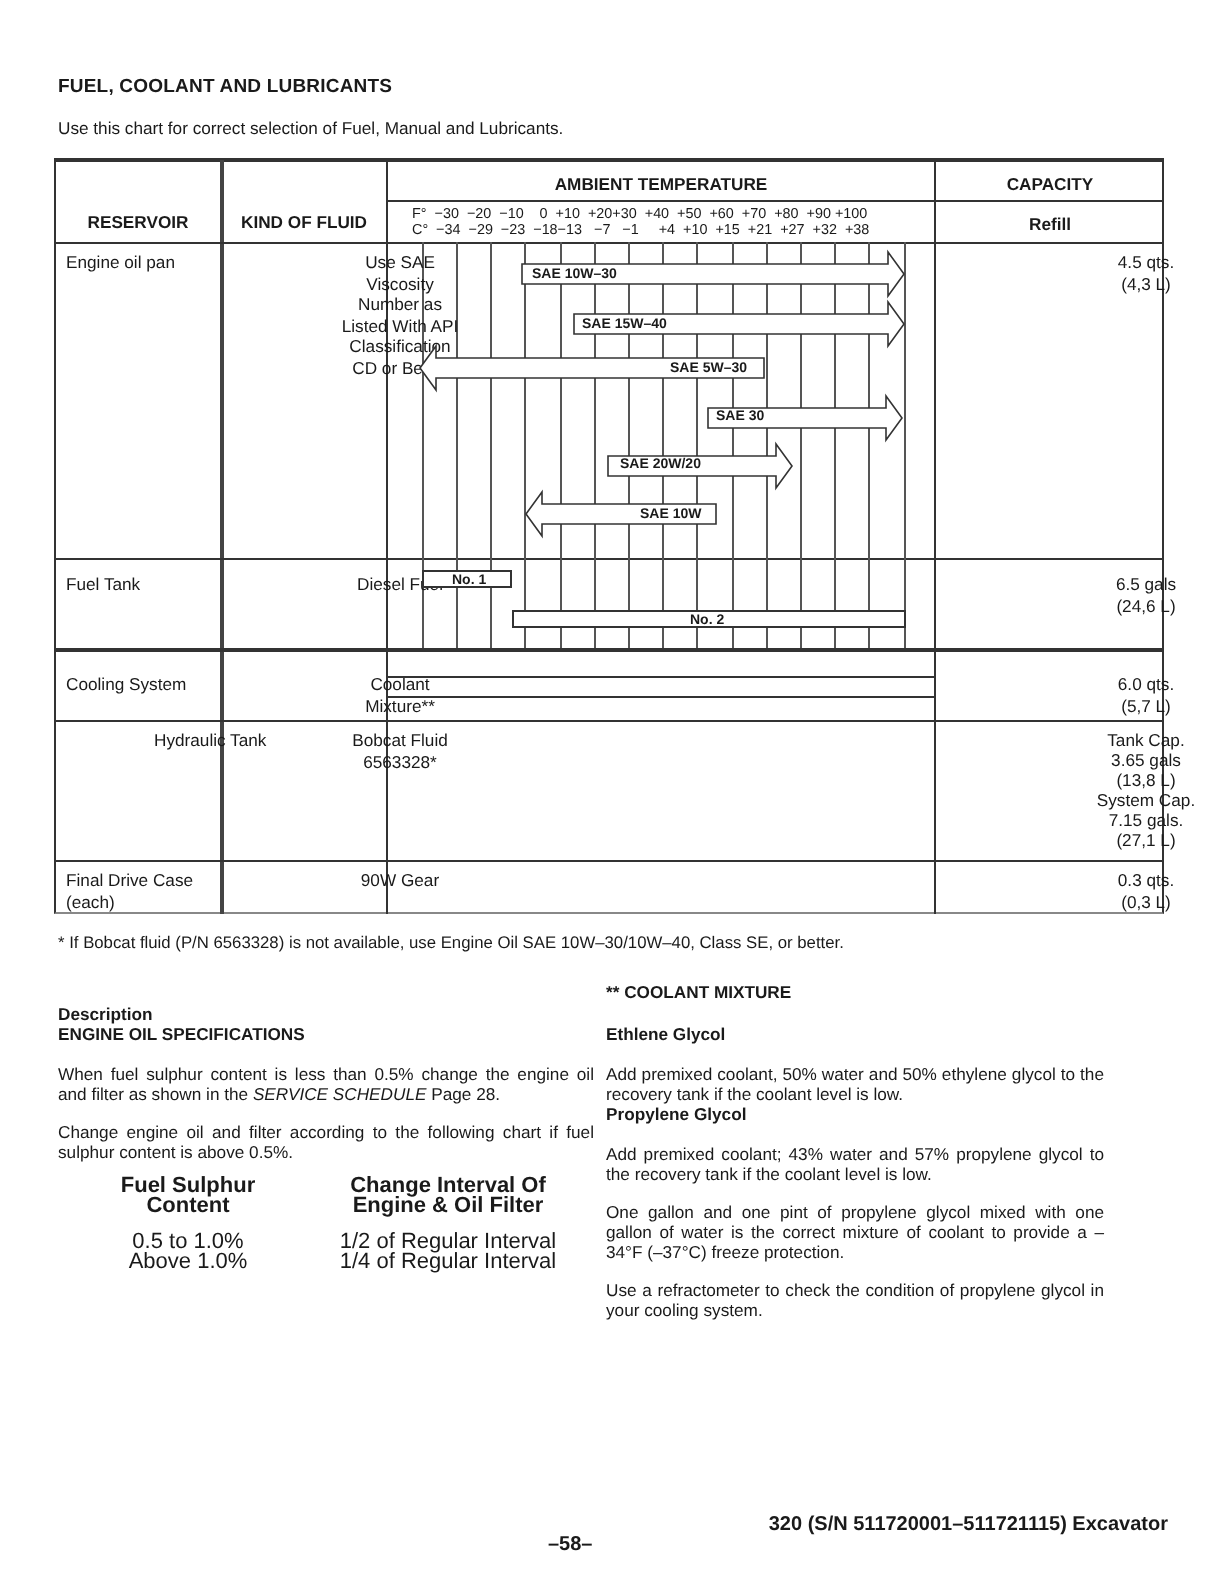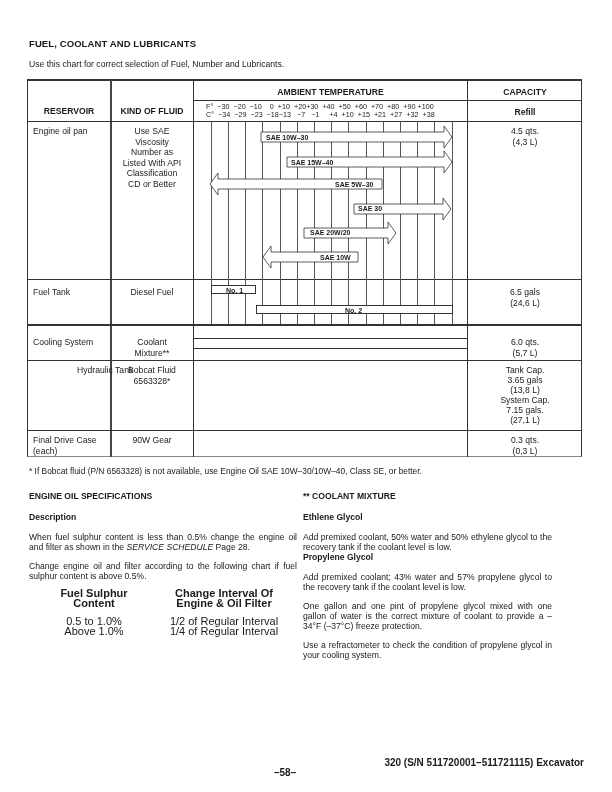--- a/index.html
+++ b/index.html
@@ -7,37 +7,37 @@
   .abs { position:absolute; }
   .h1 { left:29px; top:38px; font-size:9.5px; font-weight:bold; letter-spacing:0.1px; }
   .intro { left:29px; top:59px; font-size:8.6px; }
   .hline { position:absolute; height:0; border-top:1px solid #333; }
   .hline.thick { border-top:2px solid #333; }
   .vline { position:absolute; width:0; border-left:1px solid #333; }
   .vline.thick { border-left:2px solid #444; }
   .grid-v { position:absolute; width:0; border-left:1px solid #555; }
   .hdr { font-size:8.6px; font-weight:bold; text-align:center; }
   .cell { font-size:8.6px; line-height:10.5px; }
-  .center { text-align:center; }
+  .center { text-align:center;padding-left:48px; }
   .temps { font-size:7.2px; line-height:8px; white-space:pre; letter-spacing:0; }
   .bar { position:absolute; background:#fff; border:1px solid #333; height:9px; font-size:7px; font-weight:bold; line-height:9px; box-sizing:border-box; }
   .bar .lbl { position:absolute; top:0; white-space:nowrap; }
   svg.arrow { position:absolute; overflow:visible; }
   .foot { font-size:8.4px; }
   .sec-h { font-size:8.6px; font-weight:bold; }
   .para { font-size:8.6px; line-height:9.6px; text-align:justify; }
   .spec { font-size:11px; line-height:10px; text-align:center; }
   .spec-h { font-weight:bold; }
   .footer { font-size:10px; font-weight:bold; }
 </style>
 </head>
 <body>
 
 <div class="abs h1">FUEL, COOLANT AND LUBRICANTS</div>
-<div class="abs intro">Use this chart for correct selection of Fuel, Number and Lubricants.</div>
+<div class="abs intro">Use this chart for correct selection of Fuel, Manual and Lubricants.</div>
 
 <div>
 
   <div class="abs" style="left:27px;top:79px;width:555px;height:378px;border-top:2px solid #333;border-left:1px solid #333;border-right:1px solid #333;border-bottom:1px solid #888;box-sizing:border-box;"></div>
 
   <div class="vline thick" style="left:110px;top:80px;height:377px;"></div>
   <div class="vline" style="left:193px;top:80px;height:377px;"></div>
   <div class="vline" style="left:467px;top:80px;height:377px;"></div>
 
   <div class="hline" style="left:193px;top:100px;width:389px;"></div>
@@ -165,22 +165,22 @@
   <div class="abs cell center" style="left:111px;top:435px;width:82px;">90W Gear</div>
   <div class="abs cell center" style="left:468px;top:435px;width:114px;">
     <div>0.3 qts.</div>
     <div>(0,3 L)</div>
   </div>
 </div>
 
 <div class="abs foot" style="left:29px;top:466px;">* If Bobcat fluid (P/N 6563328) is not available, use Engine Oil SAE 10W–30/10W–40, Class SE, or better.</div>
 
 <div class="abs" style="left:29px;top:491px;width:268px;">
+  <div class="sec-h" style="margin-top:11px;">Description</div>
   <div class="sec-h">ENGINE OIL SPECIFICATIONS</div>
-  <div class="sec-h" style="margin-top:11px;">Description</div>
   <div class="para" style="margin-top:11px;"><span>When fuel sulphur content is less than 0.5% change the engine oil and filter as shown in the </span><i>SERVICE SCHEDULE</i><span> Page 28.</span></div>
   <div class="para" style="margin-top:10px;">Change engine oil and filter according to the following chart if fuel sulphur content is above 0.5%.</div>
   <div style="position:relative;height:70px;margin-top:7px;">
     <div class="abs spec spec-h" style="left:20px;top:0;width:90px;">
       <div>Fuel Sulphur</div>
       <div>Content</div>
     </div>
     <div class="abs spec spec-h" style="left:135px;top:0;width:120px;">
       <div>Change Interval Of</div>
       <div>Engine &amp; Oil Filter</div>

